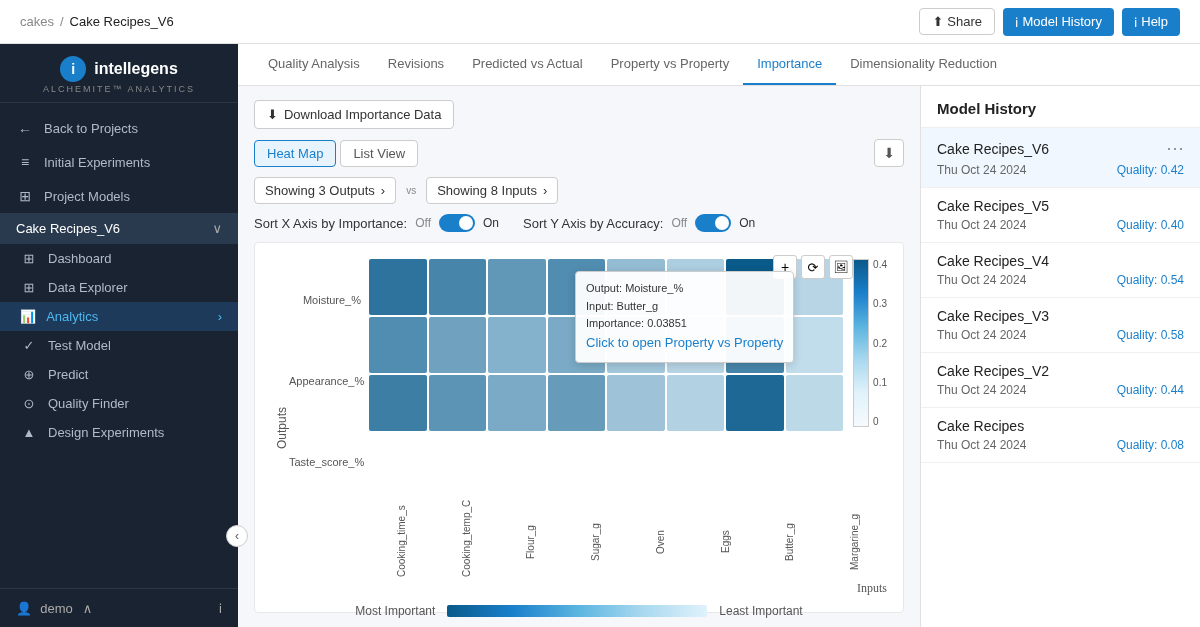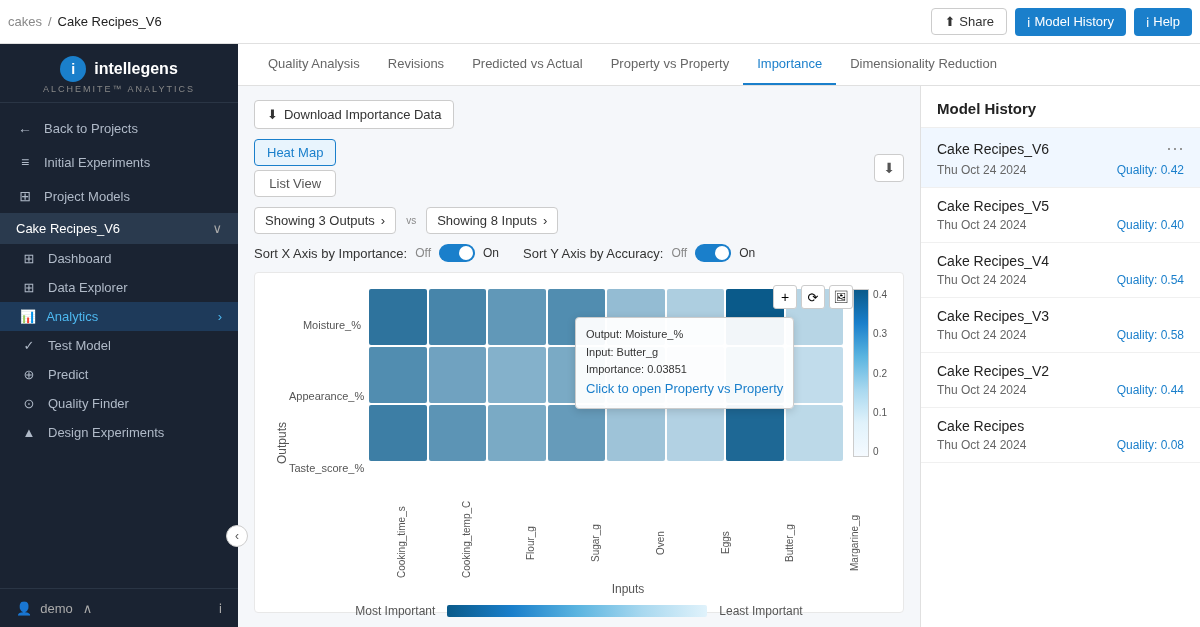--- a/index.html
+++ b/index.html
@@ -5,21 +5,21 @@
     * { box-sizing: border-box; margin: 0; padding: 0; }
     body { font-family: -apple-system, BlinkMacSystemFont, 'Segoe UI', sans-serif; font-size: 13px; background: #f5f7fa; color: #222; display: flex; flex-direction: column; height: 627px; overflow: hidden; }
 
     
     .top-header {
       background: #fff;
       border-bottom: 1px solid #e0e0e0;
       height: 44px;
       display: flex;
       align-items: center;
-      padding: 0 8px;
+      padding: 0 20px;
       gap: 16px;
       flex-shrink: 0;
     }
     .breadcrumb {
       display: flex;
       align-items: center;
       gap: 6px;
       font-size: 13px;
       color: #555;
       flex: 1;
@@ -137,21 +137,21 @@
     .toolbar { display: flex; align-items: center; gap: 8px; }
     .btn-download {
       display: flex; align-items: center; gap: 6px;
       border: 1px solid #ccc; border-radius: 4px;
       background: #fff; padding: 6px 12px; cursor: pointer;
       font-size: 13px; color: #333;
     }
 
     
     .view-tabs { display: flex; align-items: center; justify-content: space-between; }
-    .view-tab-group { display: flex; gap: 4px; flex-direction: column; }
+    .view-tab-group { display: flex; gap: 4px; }
     .view-tab {
       padding: 5px 12px; border: 1px solid #ccc; border-radius: 4px;
       background: #fff; cursor: pointer; font-size: 13px; color: #555;
     }
     .view-tab.active { background: #e8f4fd; border-color: #1a7fcb; color: #1a7fcb; }
     .download-icon-btn {
       border: 1px solid #ccc; border-radius: 4px;
       background: #fff; padding: 5px 8px; cursor: pointer;
       font-size: 14px; color: #555;
     }
@@ -227,22 +227,23 @@
       padding-top: 4px; font-size: 10px; color: #555;
     }
     .x-axis-label {
       text-align: center;
       writing-mode: vertical-rl;
       transform: rotate(180deg);
       height: 70px;
       white-space: nowrap;
     }
     .x-axis-title {
-      text-align: center; font-size: 12px; color: #555;
+      text-align: right; font-size: 12px; color: #555;
       margin-top: 4px;
+      font-family: Liberation Serif, serif;
     }
     .color-bar {
       width: 16px;
       height: 168px;
       background: linear-gradient(to bottom, #0a5a8a, #1a7fcb, #5ab4e0, #a8d8ef, #e0f2fb, #f5faff);
       border: 1px solid #ccc;
     }
     .scale-labels {
       display: flex; flex-direction: column; justify-content: space-between;
       height: 168px; font-size: 10px; color: #555; padding-left: 4px;
@@ -517,21 +518,21 @@
                     <span>0</span>
                   </div>
                 </div>
 
                 <div style="position:absolute; top:12px; right:50px; display:flex; gap:4px;">
                   <button style="width:24px;height:24px;border:1px solid #ccc;background:#fff;cursor:pointer;border-radius:3px;font-size:14px;">+</button>
                   <button style="width:24px;height:24px;border:1px solid #ccc;background:#fff;cursor:pointer;border-radius:3px;font-size:13px;">⟳</button>
                   <button style="width:24px;height:24px;border:1px solid #ccc;background:#fff;cursor:pointer;border-radius:3px;font-size:12px;">🖼</button>
                 </div>
 
-                <div class="tooltip" style="top:28px; left:320px;margin-top:16px;">
+                <div class="tooltip" style="top:28px; left:320px;">
                   <div><span>Output:</span> <span>Moisture_%</span></div>
                   <div><span>Input:</span> <span>Butter_g</span></div>
                   <div><span>Importance:</span> <span>0.03851</span></div>
                   <div class="click-hint">Click to open Property vs Property</div>
                 </div>
               </div>
 
               <div style="display:flex; padding-left:80px;">
                 <div class="x-axis-labels" style="flex:1; display:flex; justify-content:space-around;">
                   <div class="x-axis-label">Cooking_time_s</div>

